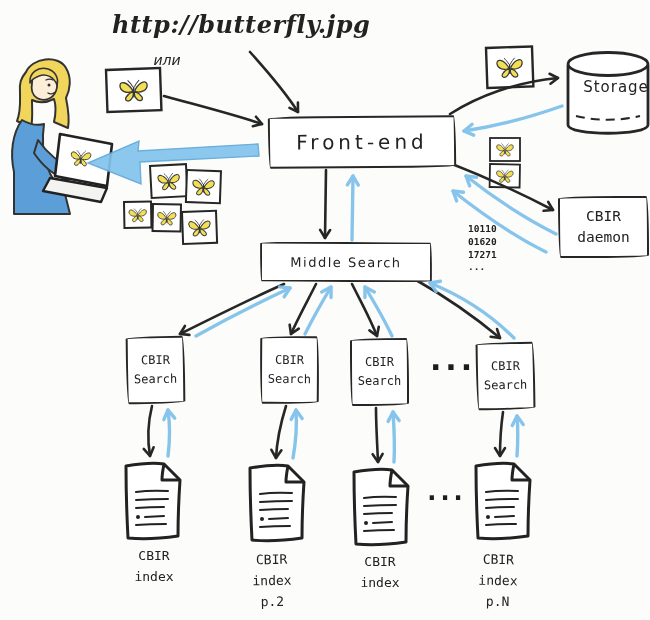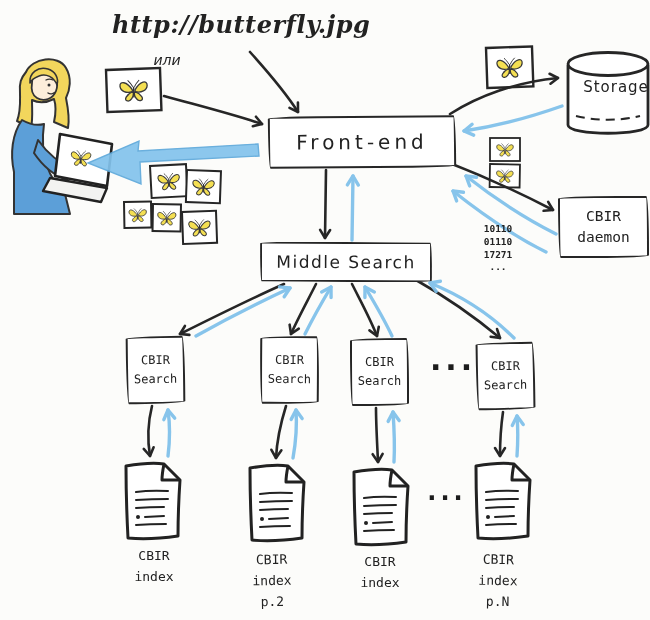--- a/index.html
+++ b/index.html
@@ -5,31 +5,31 @@
   *{margin:0;padding:0;box-sizing:border-box}
   html,body{width:650px;height:620px}
   body{background:#fcfcfa;font-family:"DejaVu Sans",sans-serif;color:#222;overflow:hidden}
   #stage{position:relative;width:650px;height:620px}
   #art{position:absolute;left:0;top:0;z-index:1}
   .box{position:absolute;z-index:3;background:#fff;border:2.6px solid #262626;
        border-radius:255px 12px 225px 12px/12px 225px 12px 255px;
        display:flex;flex-direction:column;align-items:center;justify-content:center;text-align:center}
   .lbl{position:absolute;z-index:3;text-align:center}
   #front-end-box{left:268px;top:116px;width:188px;height:52px;font-size:20px;letter-spacing:4px;transform:rotate(-.4deg)}
-  #middle-search-box{left:260px;top:242px;width:172px;height:40px;font-size:17px;letter-spacing:1.5px;transform:rotate(.3deg)}
+  #middle-search-box{left:260px;top:242px;width:172px;height:40px;font-size:13px;letter-spacing:1.5px;transform:rotate(.3deg)}
   #cbir-daemon-box{left:558px;top:196px;width:91px;height:62px;font-size:14.5px;font-family:"DejaVu Sans Mono",monospace;line-height:1.45}
   .search-box{width:59px;height:68px;font-size:12px;font-family:"DejaVu Sans Mono",monospace;line-height:1.6}
   #search-box-1{left:126px;top:336px;transform:rotate(-.6deg)}
   #search-box-2{left:260px;top:336px;transform:rotate(.5deg)}
   #search-box-3{left:350px;top:338px}
   #search-box-4{left:476px;top:342px;transform:rotate(-.8deg)}
   #title{left:112px;top:10px;width:220px;font-family:"DejaVu Serif",serif;font-style:italic;font-weight:600;font-size:24px;letter-spacing:.5px}
   #or-label{left:146px;top:52px;width:42px;font-size:14px;font-style:italic}
   #storage-label{left:570px;top:78px;width:92px;font-size:15px;letter-spacing:1px}
-  #binary-block{left:468px;top:223px;width:60px;font-family:"DejaVu Sans Mono",monospace;font-size:9.5px;line-height:1.35;font-weight:bold;text-align:center}
+  #binary-block{left:468px;top:223px;width:60px;font-family:"DejaVu Sans Mono",monospace;font-size:9.5px;line-height:1.35;font-weight:bold;text-align:left}
   .dots{font-weight:bold;letter-spacing:4px;color:#1c1c1c;z-index:3;position:absolute}
   #dots-search{left:426px;top:342px;width:54px;font-size:30px;text-align:center}
   #dots-index{left:422px;top:478px;width:50px;font-size:24px;text-align:center}
   .index-label{width:80px;font-family:"DejaVu Sans Mono",monospace;font-size:13px;line-height:1.6}
   #index-label-1{left:114px;top:546px}
   #index-label-2{left:232px;top:550px;transform:rotate(-1deg)}
   #index-label-3{left:340px;top:552px}
   #index-label-4{left:458px;top:550px;transform:rotate(1deg)}
 </style>
 </head>
@@ -182,21 +182,21 @@
 
   <div class="lbl" id="storage-label">Storage</div>
 
   <div class="box" id="cbir-daemon-box">
     <span>CBIR</span>
     <span>daemon</span>
   </div>
 
   <div class="lbl" id="binary-block">
     <div>10110</div>
-    <div>01110</div>
+    <div>01620</div>
     <div>17271</div>
     <div>...</div>
   </div>
 
   <div class="box search-box" id="search-box-1">
     <span>CBIR</span>
     <span>Search</span>
   </div>
   <div class="box search-box" id="search-box-2">
     <span>CBIR</span>

